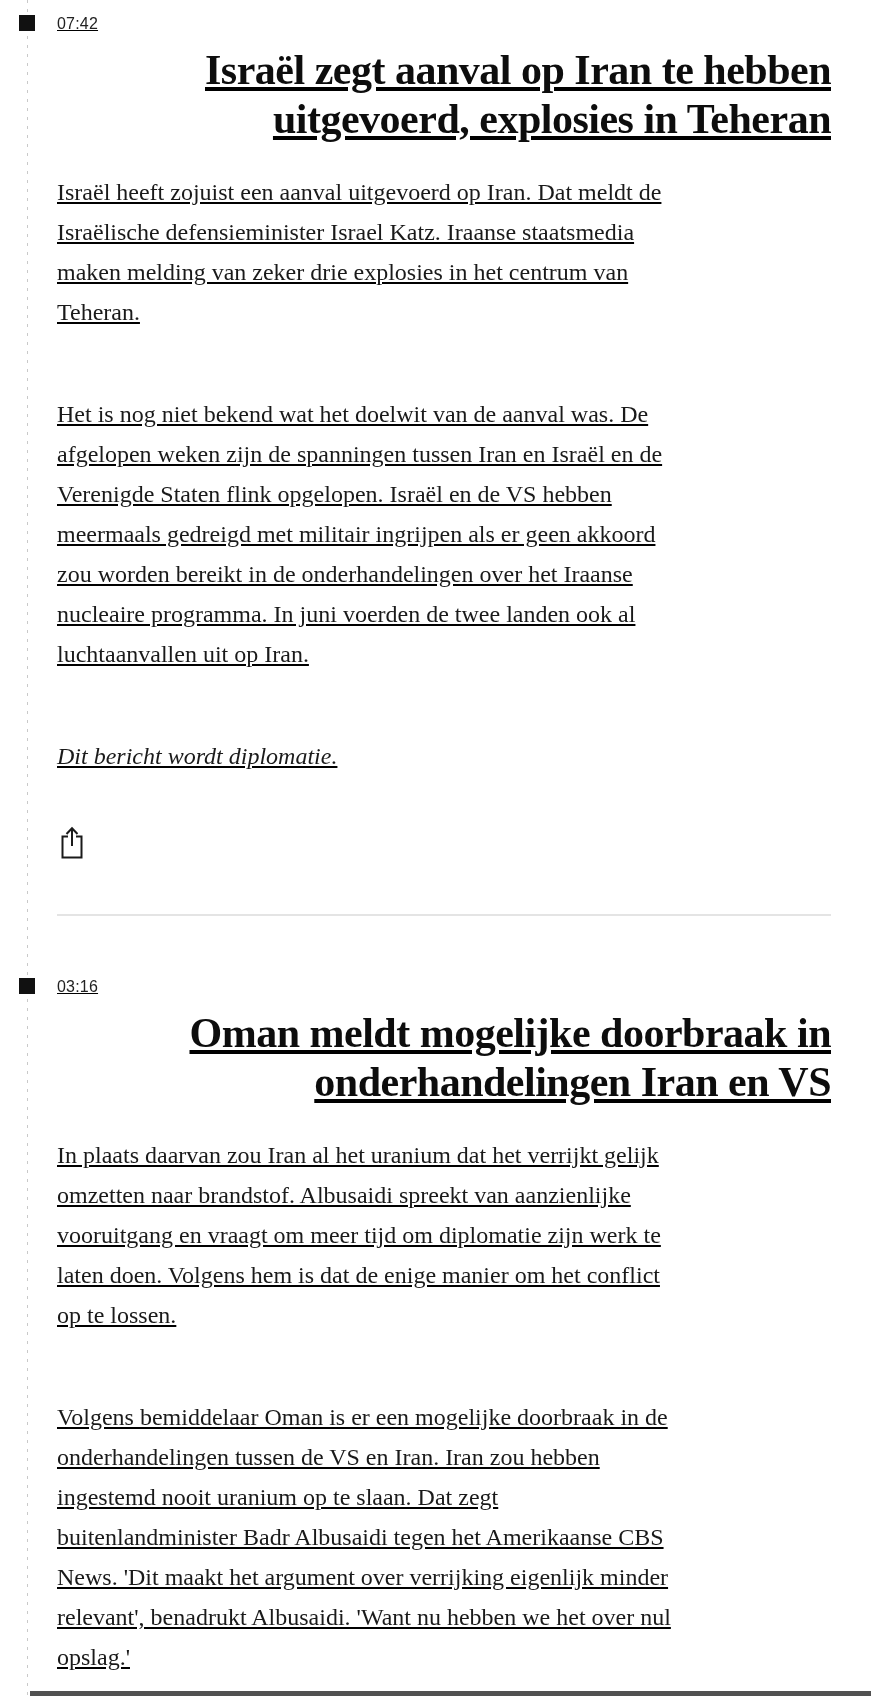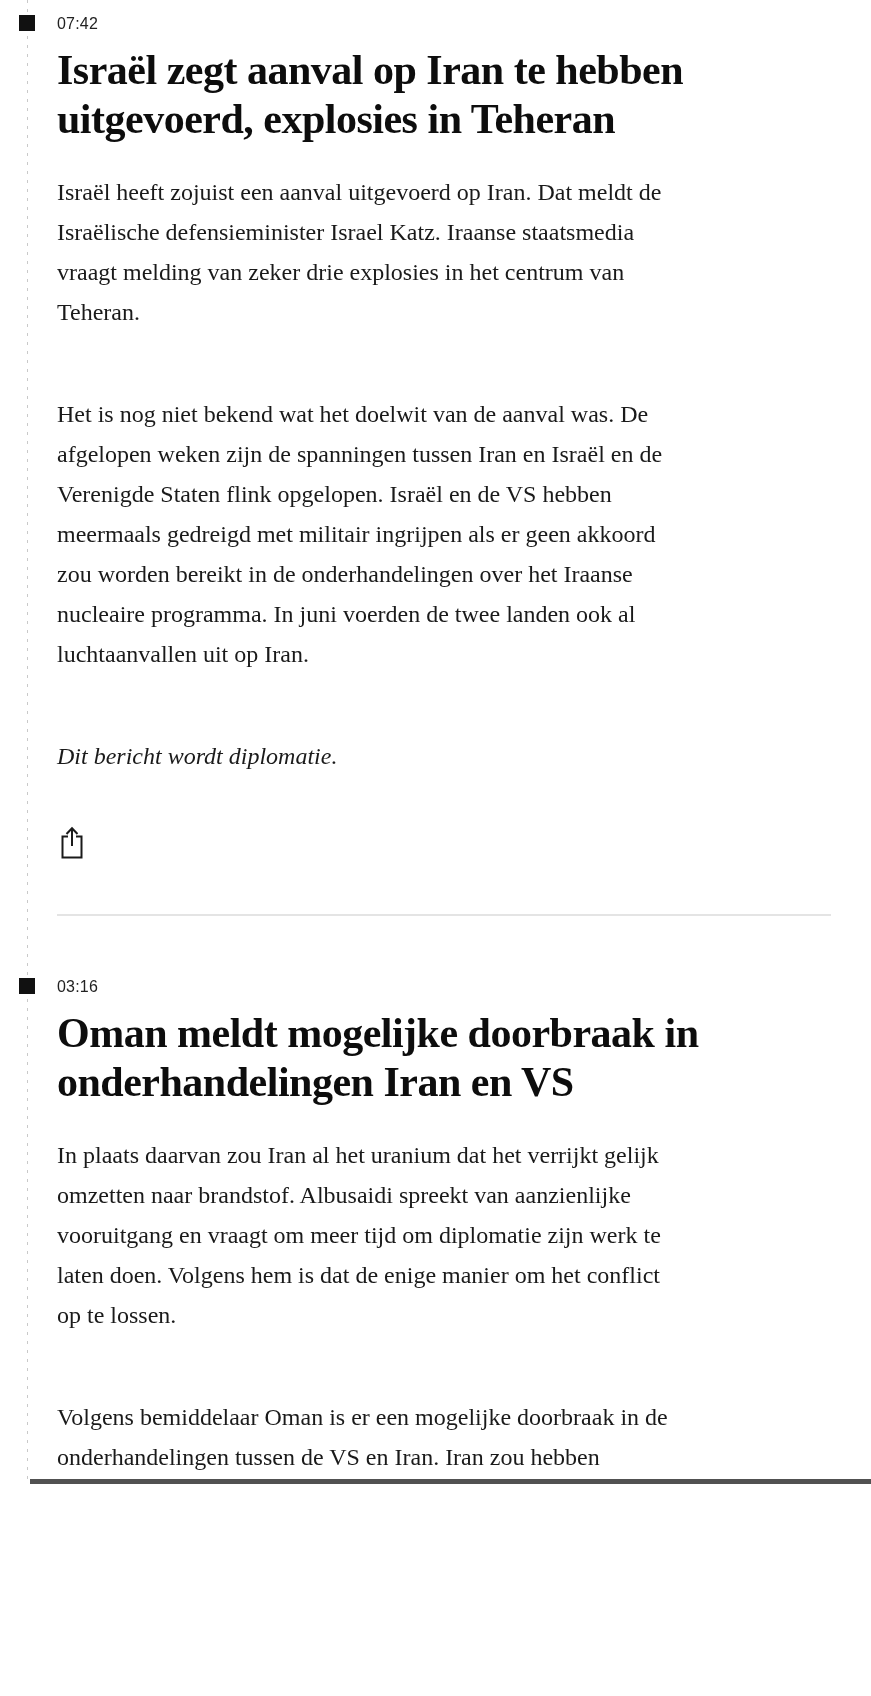--- a/index.html
+++ b/index.html
@@ -3,24 +3,25 @@
 <meta charset="utf-8">
 <style>
   html, body {
     margin: 0;
     padding: 0;
     background: #ffffff;
   }
   .canvas {
     position: relative;
     width: 871px;
-    height: 1484px;
+    height: 1696px;
     overflow: hidden;
     background: #ffffff;
     font-family: "Liberation Serif", serif;
+    text-decoration: underline;
   }
   
   .rail {
     position: absolute;
     left: 27px;
     top: 0;
     bottom: 0;
     width: 1px;
     background: repeating-linear-gradient(
       to bottom,
@@ -55,20 +56,21 @@
   }
   h2.headline {
     margin: 13px 0 0 0;
     font-family: "Liberation Serif", serif;
     font-weight: 700;
     font-size: 42px;
     line-height: 49px;
     letter-spacing: -0.5px;
     color: #0d0d0d;
     white-space: pre-line;
+    text-align: right;
   }
   .entry p {
     margin: 62px 0 0 0;
     font-size: 24px;
     line-height: 40px;
     color: #1a1a1a;
     white-space: pre-line;
   }
   .entry h2.headline + p { margin-top: 28px; }
   .entry p.note {
@@ -108,21 +110,21 @@
 
   <article class="entry first">
     <div class="time-row">
       <span class="marker"></span>
       <time class="time">07:42</time>
     </div>
     <h2 class="headline">Israël zegt aanval op Iran te hebben
 uitgevoerd, explosies in Teheran</h2>
     <p>Israël heeft zojuist een aanval uitgevoerd op Iran. Dat meldt de
 Israëlische defensieminister Israel Katz. Iraanse staatsmedia
-vraagt melding van zeker drie explosies in het centrum van
+maken melding van zeker drie explosies in het centrum van
 Teheran.</p>
     <p>Het is nog niet bekend wat het doelwit van de aanval was. De
 afgelopen weken zijn de spanningen tussen Iran en Israël en de
 Verenigde Staten flink opgelopen. Israël en de VS hebben
 meermaals gedreigd met militair ingrijpen als er geen akkoord
 zou worden bereikt in de onderhandelingen over het Iraanse
 nucleaire programma. In juni voerden de twee landen ook al
 luchtaanvallen uit op Iran.</p>
     <p class="note">Dit bericht wordt diplomatie.</p>
     <button class="share" aria-label="Delen">

